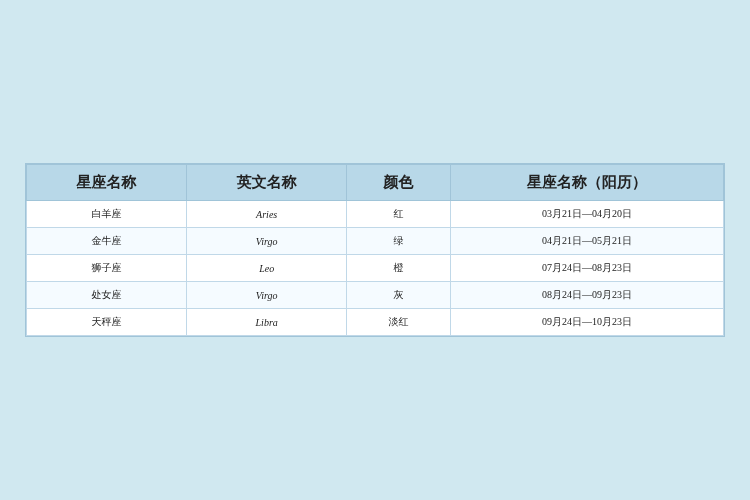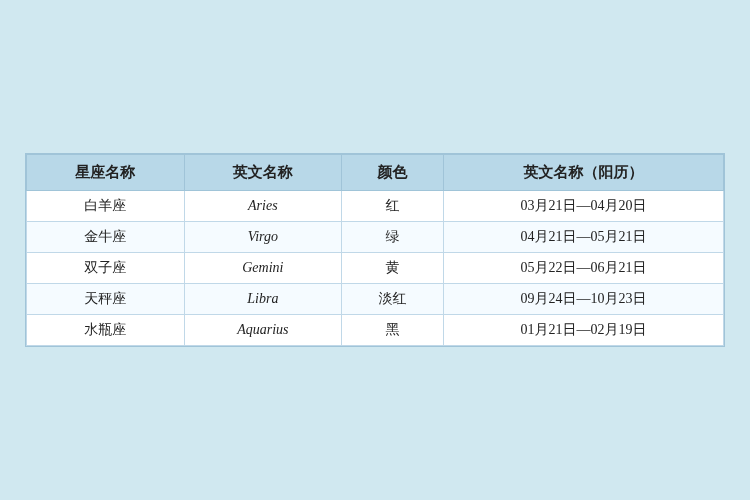--- a/index.html
+++ b/index.html
@@ -48,67 +48,67 @@
     }
 
     tbody tr:nth-child(even) {
       background-color: #f5fbff;
     }
 
     tbody td {
       border: 1px solid #c0d8e8;
       padding: 6px 12px;
       text-align: center;
-      font-size: 14px;
+      font-size: 10px;
       color: #222;
     }
 
     tbody td:nth-child(2) {
       font-style: italic;
     }
   </style>
 </head>
 <body>
 
 <div class="table-container">
   <table>
     <thead>
       <tr>
         <th>星座名称</th>
         <th>英文名称</th>
         <th>颜色</th>
-        <th>英文名称（阳历）</th>
+        <th>星座名称（阳历）</th>
       </tr>
     </thead>
     <tbody id="table-body">
     <tr>
           <td>白羊座</td>
           <td>Aries</td>
           <td>红</td>
           <td>03月21日—04月20日</td>
         </tr>
         <tr>
           <td>金牛座</td>
           <td>Virgo</td>
           <td>绿</td>
           <td>04月21日—05月21日</td>
         </tr>
         <tr>
-          <td>双子座</td>
-          <td>Gemini</td>
-          <td>黄</td>
-          <td>05月22日—06月21日</td>
+          <td>狮子座</td>
+          <td>Leo</td>
+          <td>橙</td>
+          <td>07月24日—08月23日</td>
+        </tr>
+        <tr>
+          <td>处女座</td>
+          <td>Virgo</td>
+          <td>灰</td>
+          <td>08月24日—09月23日</td>
         </tr>
         <tr>
           <td>天秤座</td>
           <td>Libra</td>
           <td>淡红</td>
           <td>09月24日—10月23日</td>
         </tr>
-        <tr>
-          <td>水瓶座</td>
-          <td>Aquarius</td>
-          <td>黑</td>
-          <td>01月21日—02月19日</td>
-        </tr>
       </tbody>
   </table>
 </div>
 
 </body></html>

